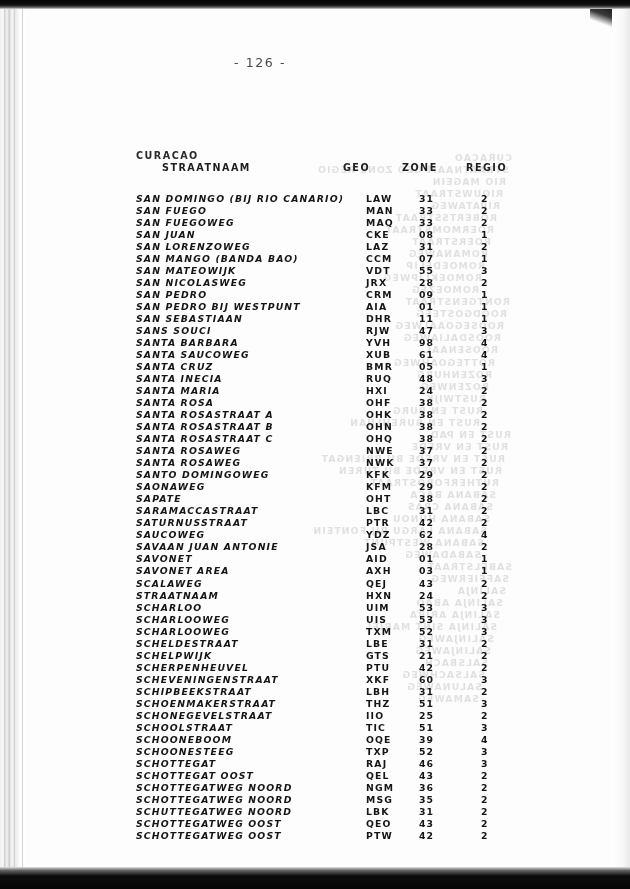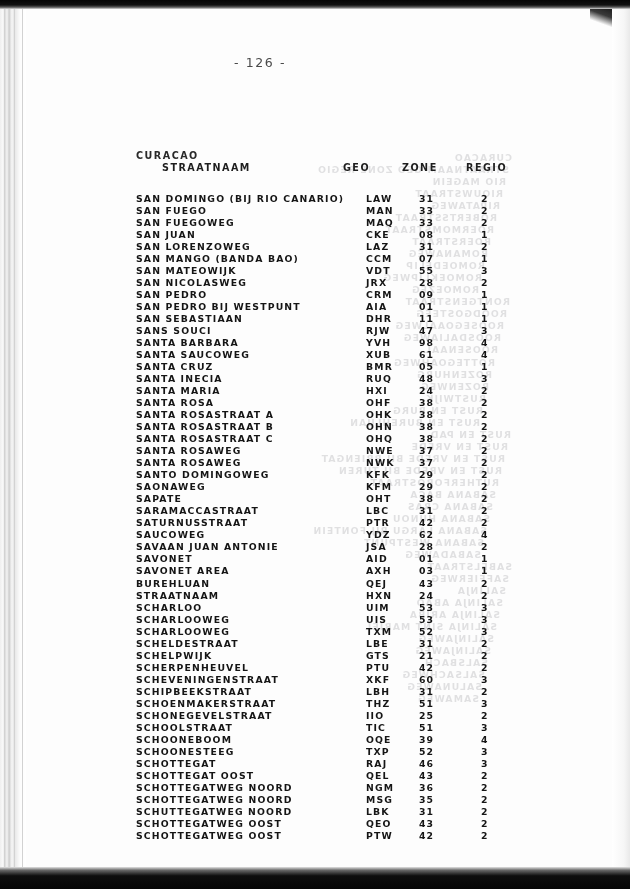--- a/index.html
+++ b/index.html
@@ -117,21 +117,21 @@
   }
   .cell {
     position: absolute;
     font-family: "DejaVu Sans", sans-serif;
     font-size: 9.3px;
     font-weight: bold;
     letter-spacing: 1.15px;
     color: #151515;
     white-space: nowrap;
   }
-  .c-street { left: 0px; }
+  .c-street { left: 0px; font-style: italic; }
   .c-geo    { left: 206px; margin-left: 24px; }
   .c-zone   { left: 283px; text-align: left; width: 16px; }
   .c-regio  { left: 345px; }
 
   
   .bleed {
     position: absolute;
     left: 0; top: 0;
     width: 630px; height: 889px;
     pointer-events: none;
@@ -409,21 +409,21 @@
           <span class="cell c-zone">01</span>
           <span class="cell c-regio">1</span>
         </div>
         <div class="row">
           <span class="cell c-street">SAVONET AREA</span>
           <span class="cell c-geo">AXH</span>
           <span class="cell c-zone">03</span>
           <span class="cell c-regio">1</span>
         </div>
         <div class="row">
-          <span class="cell c-street">BUREHLUAN</span>
+          <span class="cell c-street">SCALAWEG</span>
           <span class="cell c-geo">QEJ</span>
           <span class="cell c-zone">43</span>
           <span class="cell c-regio">2</span>
         </div>
         <div class="row">
           <span class="cell c-street">STRAATNAAM</span>
           <span class="cell c-geo">HXN</span>
           <span class="cell c-zone">24</span>
           <span class="cell c-regio">2</span>
         </div>

